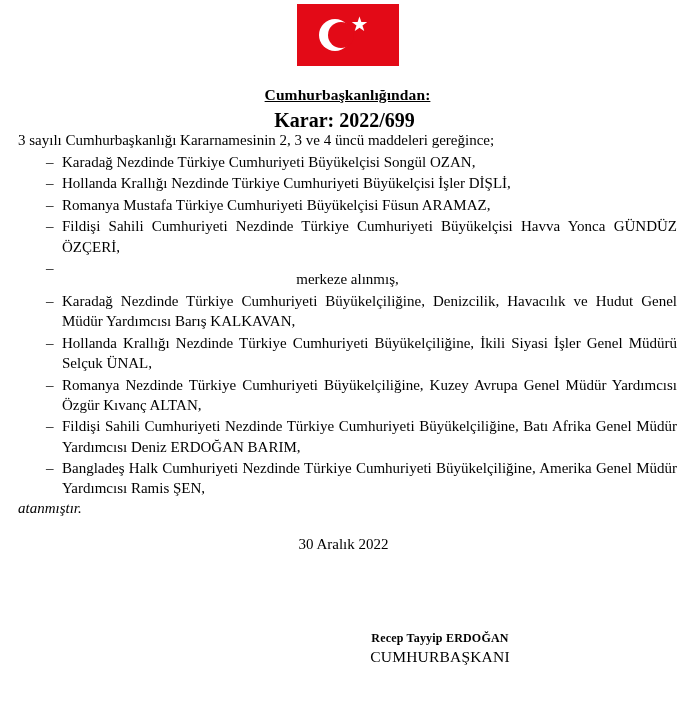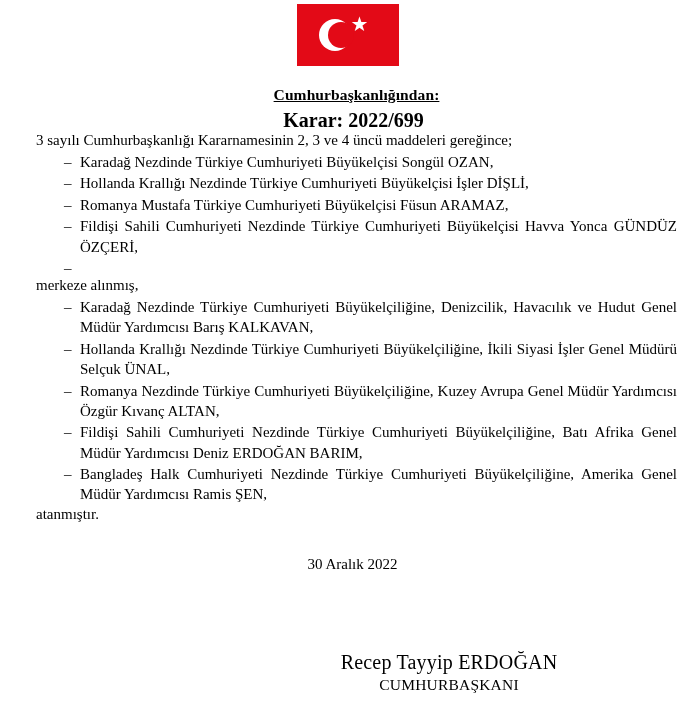--- a/index.html
+++ b/index.html
@@ -65,21 +65,21 @@
   }
   .flag .star:before {
     content: "\2605";
     position: absolute;
     left: 0;
     top: -11px;
   }
 
   
   .doc {
-    padding: 14px 18px 0 36px;
+    padding: 14px 18px 0 18px;
     box-sizing: border-box;
   }
 
   .heading {
     text-align: center;
     margin-top: 6px;
   }
   .heading .title {
     font-weight: bold;
     font-size: 15.5px;
@@ -113,43 +113,45 @@
     line-height: 1.36;
   }
   ul.dash-list li .dash {
     position: absolute;
     left: 28px;
     top: 0;
   }
 
   .midline {
     font-size: 15px;
-    margin-top: 20px;
+    margin-top: 14px;
+    text-align: center;
   }
 
   .closing {
     font-size: 15px;
     margin-top: 0;
+    font-style: italic;
   }
 
   .date {
     text-align: center;
     font-size: 15px;
-    margin-top: 33px;
+    margin-top: 19px;
     padding-right: 8px;
   }
 
   .signature {
     margin-top: 78px;
     text-align: center;
     padding-left: 185px;
   }
   .signature .name {
-    font-weight: normal;
-    font-size: 20px;
+    font-weight: bold;
+    font-size: 12px;
     letter-spacing: 0.2px;
   }
   .signature .role {
     font-weight: normal;
     font-size: 15.5px;
     letter-spacing: 0.2px;
     margin-top: 2px;
   }
 </style>
 </head>

